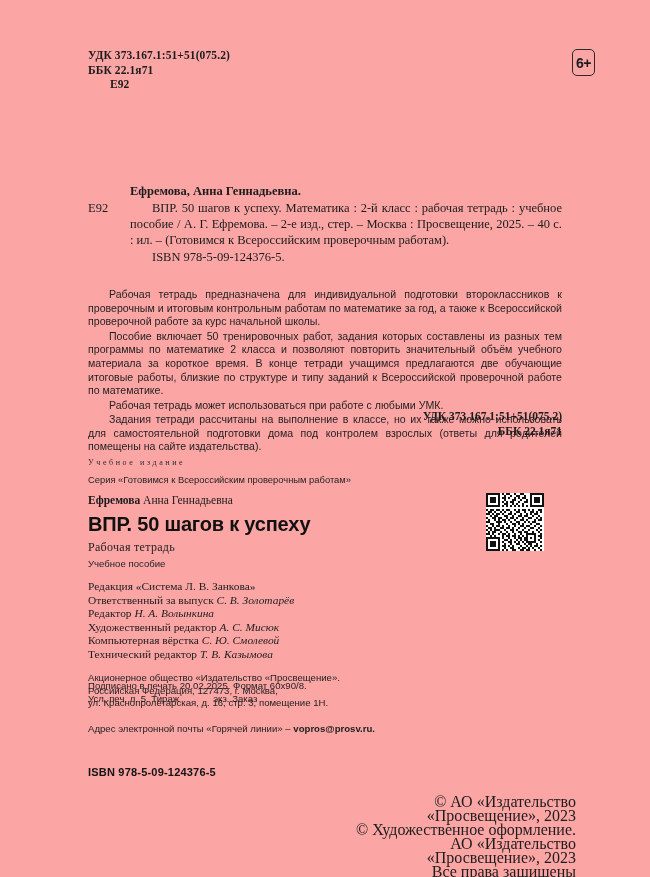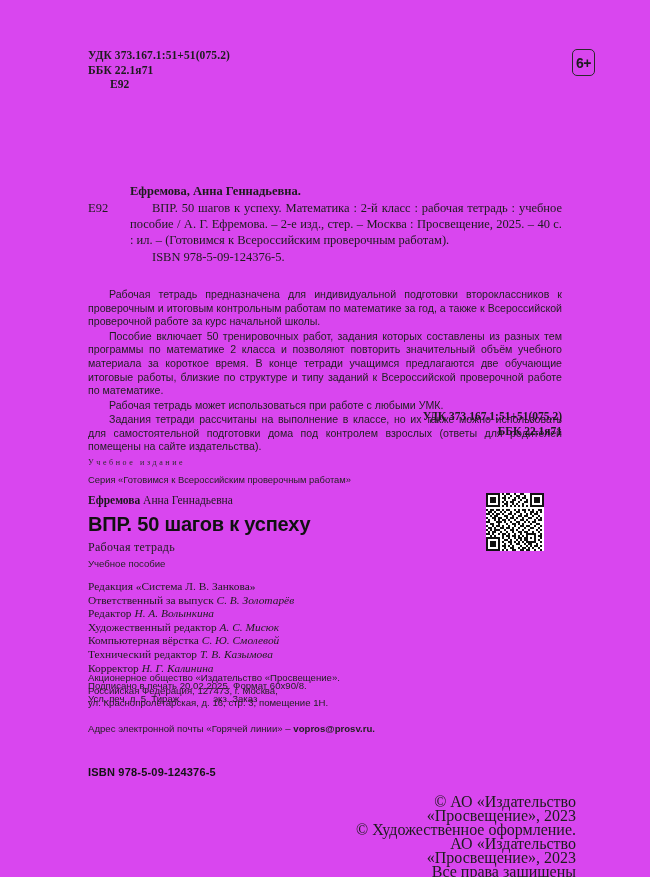--- a/index.html
+++ b/index.html
@@ -11,21 +11,21 @@
     width: 650px;
     height: 877px;
     position: relative;
     font-family: "Liberation Serif", serif;
     color: #1c1c1c;
     overflow: hidden;
   }
   .page {
     position: absolute;
     inset: 0;
-    background: #d946ef;
+    background: #fca5a5;
   }
 
   
   .udk-block {
     position: absolute;
     left: 88px;
     top: 48px;
     font-family: "Liberation Serif", serif;
     font-size: 11.5px;
     font-weight: bold;
@@ -342,24 +342,20 @@
         <span>Художественный редактор</span>
         <span class="nm">А. С. Мисюк</span>
       </div>
       <div>
         <span>Компьютерная вёрстка</span>
         <span class="nm">С. Ю. Смолевой</span>
       </div>
       <div>
         <span>Технический редактор</span>
         <span class="nm">Т. В. Казымова</span>
-      </div>
-      <div>
-        <span>Корректор</span>
-        <span class="nm">Н. Г. Калинина</span>
       </div>
     </div>
   </div>
 
   <div class="qr-wrap">
     <svg viewBox="0 0 29 29" shape-rendering="crispEdges" aria-hidden="true">
       <rect width="29" height="29" fill="#ffffff"></rect>
       <g fill="#111111">
 
         <rect x="0" y="0" width="7" height="1"></rect>

